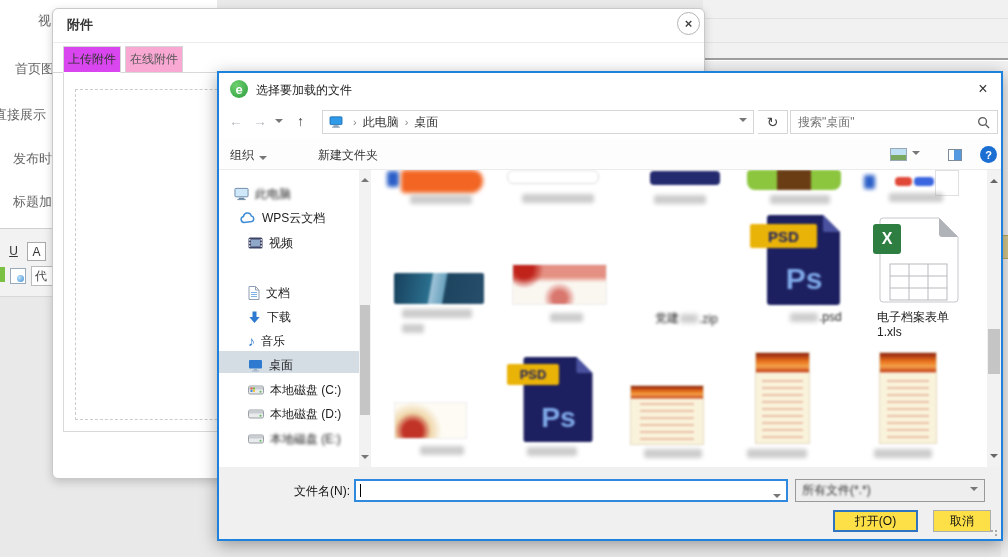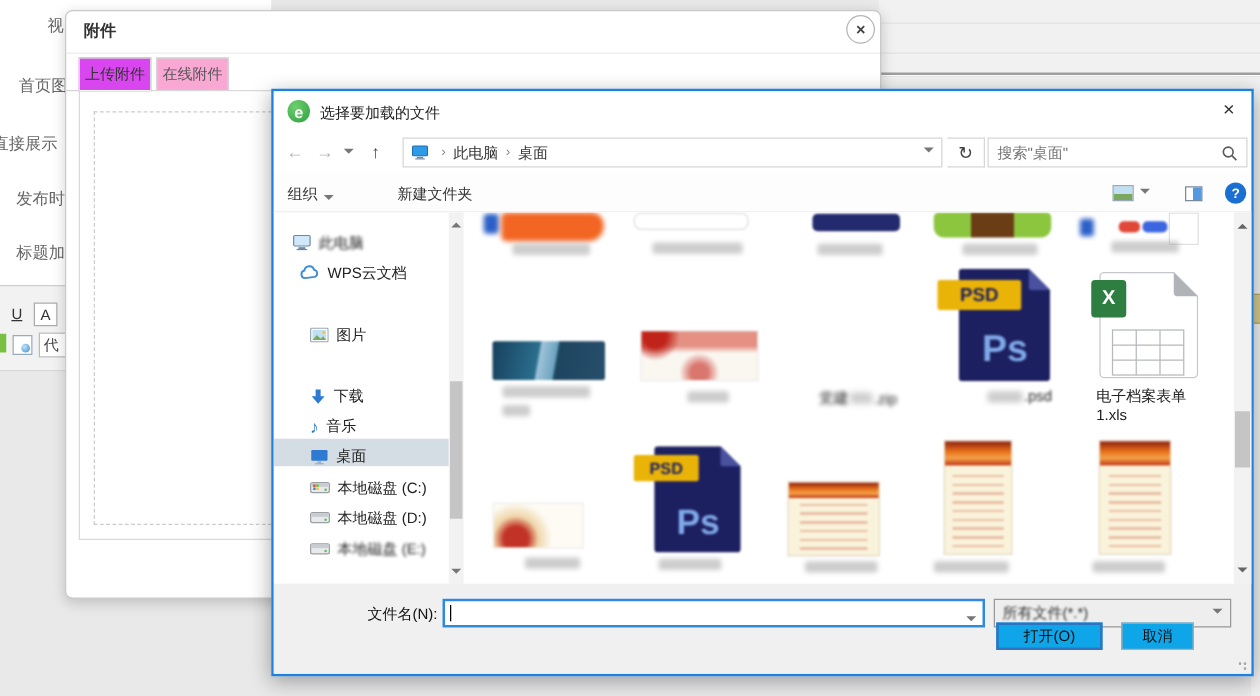--- a/index.html
+++ b/index.html
@@ -97,22 +97,22 @@
   .psd-band{position:absolute;background:#eab308;color:#1d2060;font-weight:bold;display:flex;align-items:center;justify-content:center;border-radius:2px;}
   .fname{position:absolute;font-size:12px;color:#222;}
   .fscroll{position:absolute;left:768px;top:0;width:14px;height:297px;background:#f2f2f2;}
   
   .fd-footer{position:absolute;left:0;top:394px;width:782px;height:72px;background:#f0f0f0;}
   .fn-label{position:absolute;left:46px;top:16px;width:85px;text-align:right;font-size:12px;color:#111;}
   .fn-input{position:absolute;left:135px;top:12px;width:434px;height:23px;border:2px solid #2f89de;background:#fff;box-sizing:border-box;}
   .fn-caret{position:absolute;left:4px;top:3px;width:1px;height:13px;background:#000;}
   .ft-select{position:absolute;left:576px;top:12px;width:190px;height:23px;border:1px solid #999;background:#eee;
     box-sizing:border-box;font-size:12px;color:#333;display:flex;align-items:center;padding:0 6px;}
-  .btn{position:absolute;top:31px;height:22px;background:#0ea5e9;font-size:12px;color:#111;
-    display:flex;align-items:center;justify-content:center;box-sizing:border-box;cursor:pointer;}
+  .btn{position:absolute;top:43px;height:22px;background:#fde047;font-size:12px;color:#111;
+    display:flex;align-items:center;justify-content:center;box-sizing:border-box;cursor:pointer;margin-left:36px;}
   .btn.primary{border:2px solid #2f74c0;}
   .btn.normal{border:1px solid #adadad;}
   .grip{position:absolute;right:3px;top:62px;width:8px;height:8px;
     background:radial-gradient(circle at 2px 2px,#aaa 1px,transparent 1.3px),
                radial-gradient(circle at 6px 2px,#aaa 1px,transparent 1.3px),
                radial-gradient(circle at 6px 6px,#aaa 1px,transparent 1.3px);}
   svg{display:block;}
 </style>
 </head>
 <body>
@@ -227,30 +227,46 @@
         <span class="blurtx">此电脑</span>
       </div>
       <div class="sb-row l0" style="top:37px;padding-left:21px;">
         <span>
             <svg width="16" height="12" viewBox="0 0 16 12">
               <path d="M4 10.5 a3.1 3.1 0 0 1 -.5 -6.1 a4 4 0 0 1 7.8 -.5 a2.9 2.9 0 0 1 .5 5.6 z" fill="#fff" stroke="#3f8cd6" stroke-width="1.5"></path>
             </svg>
           </span>
         <span>WPS云文档</span>
       </div>
-      <div class="sb-row l1" style="top:87px;">
+      <div class="sb-row l1" style="top:62px;">
         <span>
             <svg width="15" height="12" viewBox="0 0 15 12">
-              <rect x=".5" y=".5" width="14" height="11" rx="1" fill="#fff" stroke="#9aa7b5"></rect>
-              <rect x="2" y="2" width="11" height="8" fill="#bfe0f2"></rect>
-              <path d="M2 10 l3.5-4 3 3 2-2 2.5 3z" fill="#7aa85e"></path>
-              <circle cx="11" cy="4" r="1.2" fill="#f4c542"></circle>
-            </svg>
-          </span>
-        <span>图片</span>
+              <rect x=".5" y=".5" width="14" height="11" rx="1.5" fill="#3d4466"></rect>
+              <rect x="3" y="2.5" width="9" height="7" fill="#8fa7c9"></rect>
+              <rect x="1.2" y="2" width="1.2" height="1.6" fill="#fff"></rect>
+              <rect x="1.2" y="5.2" width="1.2" height="1.6" fill="#fff"></rect>
+              <rect x="1.2" y="8.4" width="1.2" height="1.6" fill="#fff"></rect>
+              <rect x="12.6" y="2" width="1.2" height="1.6" fill="#fff"></rect>
+              <rect x="12.6" y="5.2" width="1.2" height="1.6" fill="#fff"></rect>
+              <rect x="12.6" y="8.4" width="1.2" height="1.6" fill="#fff"></rect>
+            </svg>
+          </span>
+        <span>视频</span>
+      </div>
+      <div class="sb-row l1" style="top:112px;">
+        <span>
+            <svg width="12" height="14" viewBox="0 0 12 14">
+              <path d="M1 .5 h6.5 l3.5 3.5 v9.5 h-10 z" fill="#fff" stroke="#8fa0b5"></path>
+              <path d="M7.5 .5 v3.5 h3.5" fill="none" stroke="#8fa0b5"></path>
+              <line x1="3" y1="6.5" x2="9" y2="6.5" stroke="#7ab1e8"></line>
+              <line x1="3" y1="8.5" x2="9" y2="8.5" stroke="#7ab1e8"></line>
+              <line x1="3" y1="10.5" x2="9" y2="10.5" stroke="#7ab1e8"></line>
+            </svg>
+          </span>
+        <span>文档</span>
       </div>
       <div class="sb-row l1" style="top:136px;">
         <span>
             <svg width="13" height="13" viewBox="0 0 13 13">
               <path d="M4.5 .5 h4 v5.5 h3.2 l-5.2 6 -5.2 -6 h3.2 z" fill="#2e7ad1"></path>
             </svg>
           </span>
         <span>下载</span>
       </div>
       <div class="sb-row l1" style="top:160px;">

